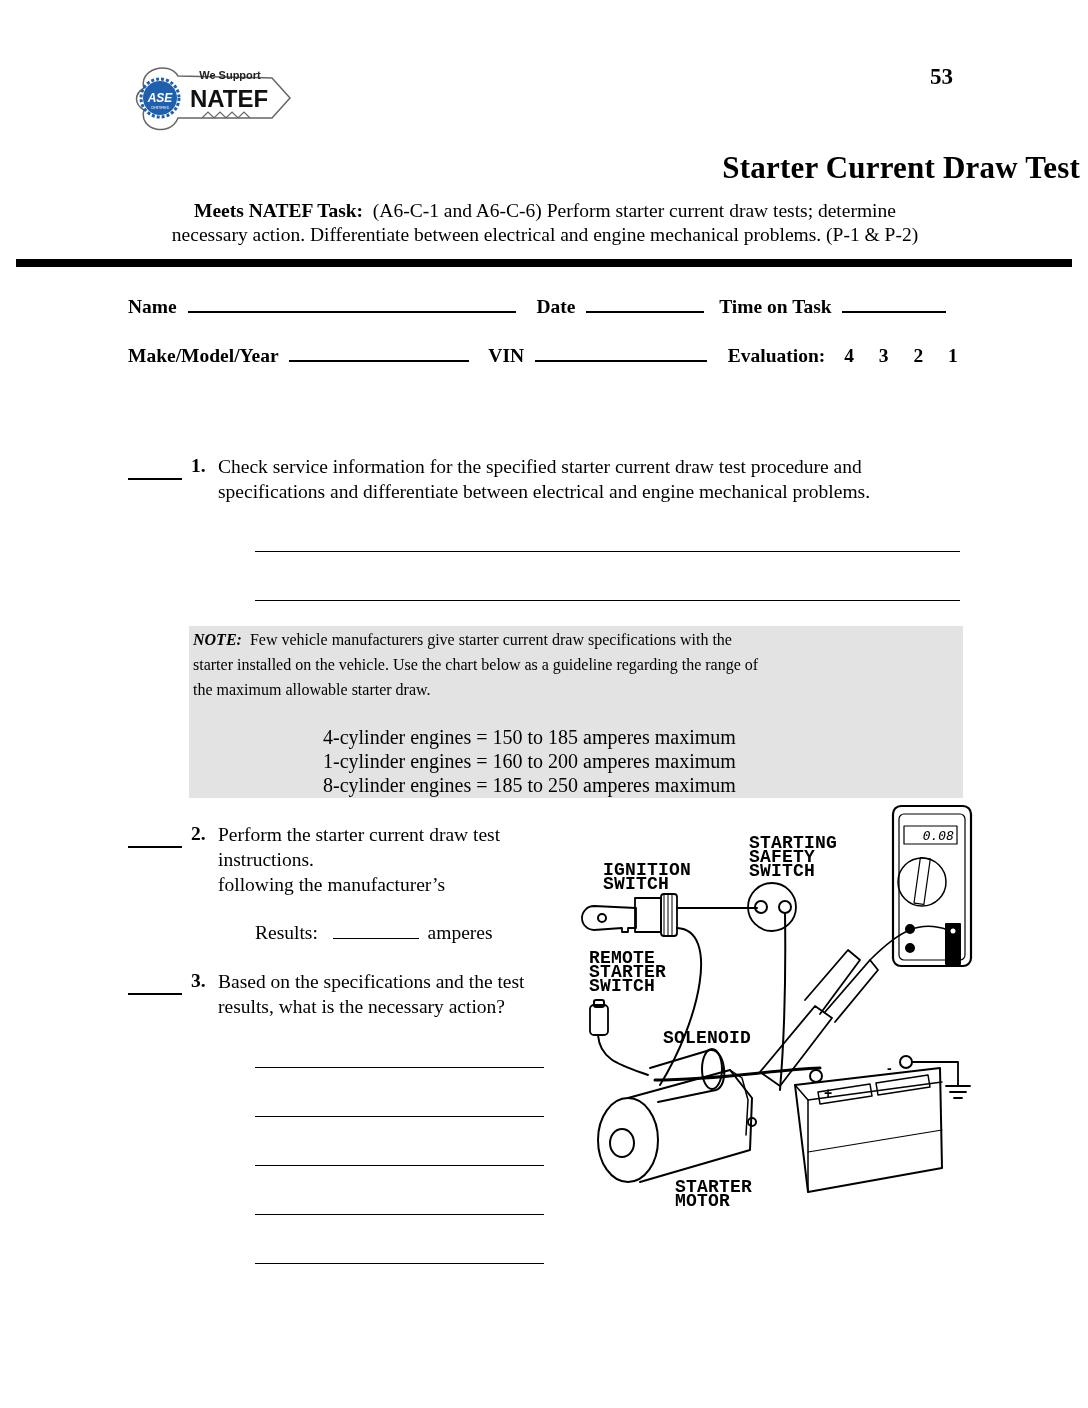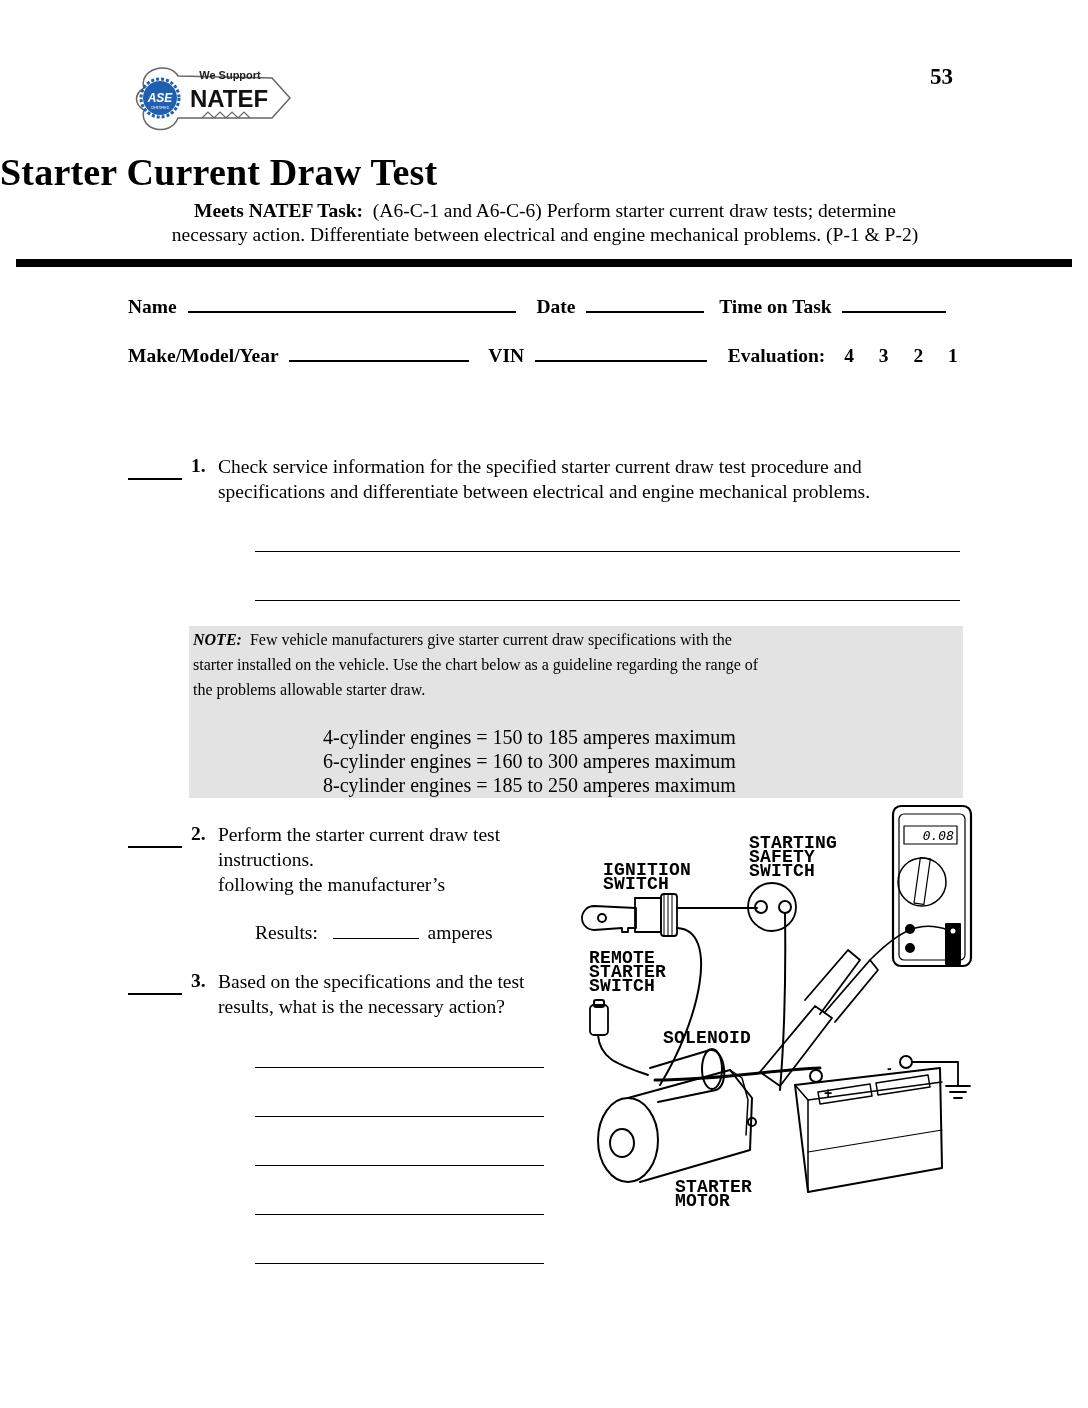--- a/index.html
+++ b/index.html
@@ -6,21 +6,21 @@
   html, body { width: 1088px; height: 1408px; background: #ffffff; }
   body { position: relative; font-family: "Liberation Serif", "DejaVu Serif", serif; color: #000; overflow: hidden; }
 
   .abs { position: absolute; }
 
   
   #logo { left: 130px; top: 58px; width: 165px; height: 85px; }
 
   #page-number { left: 930px; top: 64px; font-size: 23px; font-weight: bold; }
 
-  #title { left: 0; width: 1080px; top: 150px; text-align: left; font-size: 38px; font-weight: bold; letter-spacing: 0.2px; }
+  #title { left: 0; width: 1080px; top: 150px; text-align: right; font-size: 31px; font-weight: bold; letter-spacing: 0.2px; }
 
   #task-desc { left: 100px; width: 890px; top: 199px; text-align: center; font-size: 19.5px; line-height: 24px; }
   #task-desc b { font-weight: bold; }
 
   #top-rule { left: 16px; width: 1056px; top: 259px; height: 8px; background: #000; }
 
   .label-b { font-weight: bold; font-size: 19.5px; }
   .blank { display: inline-block; border-bottom: 2px solid #000; vertical-align: baseline; height: 16px; }
 
   .field-row { left: 128px; font-size: 19.5px; white-space: nowrap; }
@@ -105,24 +105,24 @@
 <div class="abs answer-line" style="left:255px; top:551px; width:705px;"></div>
 <div class="abs answer-line" style="left:255px; top:600px; width:705px;"></div>
 
 <div id="note-box" class="abs"></div>
 <div id="note-text" class="abs">
   <div>
     <span class="note-label">NOTE:</span>&nbsp;
     <span>Few vehicle manufacturers give starter current draw specifications with the</span>
   </div>
   <div>starter installed on the vehicle.  Use the chart below as a guideline regarding the range of</div>
-  <div>the problems allowable starter draw.</div>
+  <div>the maximum allowable starter draw.</div>
 </div>
 <div class="abs spec-line" style="top:725px;">4-cylinder engines = 150 to 185 amperes maximum</div>
-<div class="abs spec-line" style="top:749px;">6-cylinder engines = 160 to 300 amperes maximum</div>
+<div class="abs spec-line" style="top:749px;">1-cylinder engines = 160 to 200 amperes maximum</div>
 <div class="abs spec-line" style="top:773px;">8-cylinder engines = 185 to 250 amperes maximum</div>
 
 <div class="abs check-blank" style="left:128px; top:846px;"></div>
 <div class="abs item-num" style="left:191px; top:823px;">2.</div>
 <div class="abs item-text" style="left:218px; top:822px; width:340px;">
   <div>Perform the starter current draw test</div>
   <div>instructions.</div>
   <div>following the manufacturer’s</div>
 </div>
 <div class="abs item-text" style="left:255px; top:920px; white-space:nowrap;">

